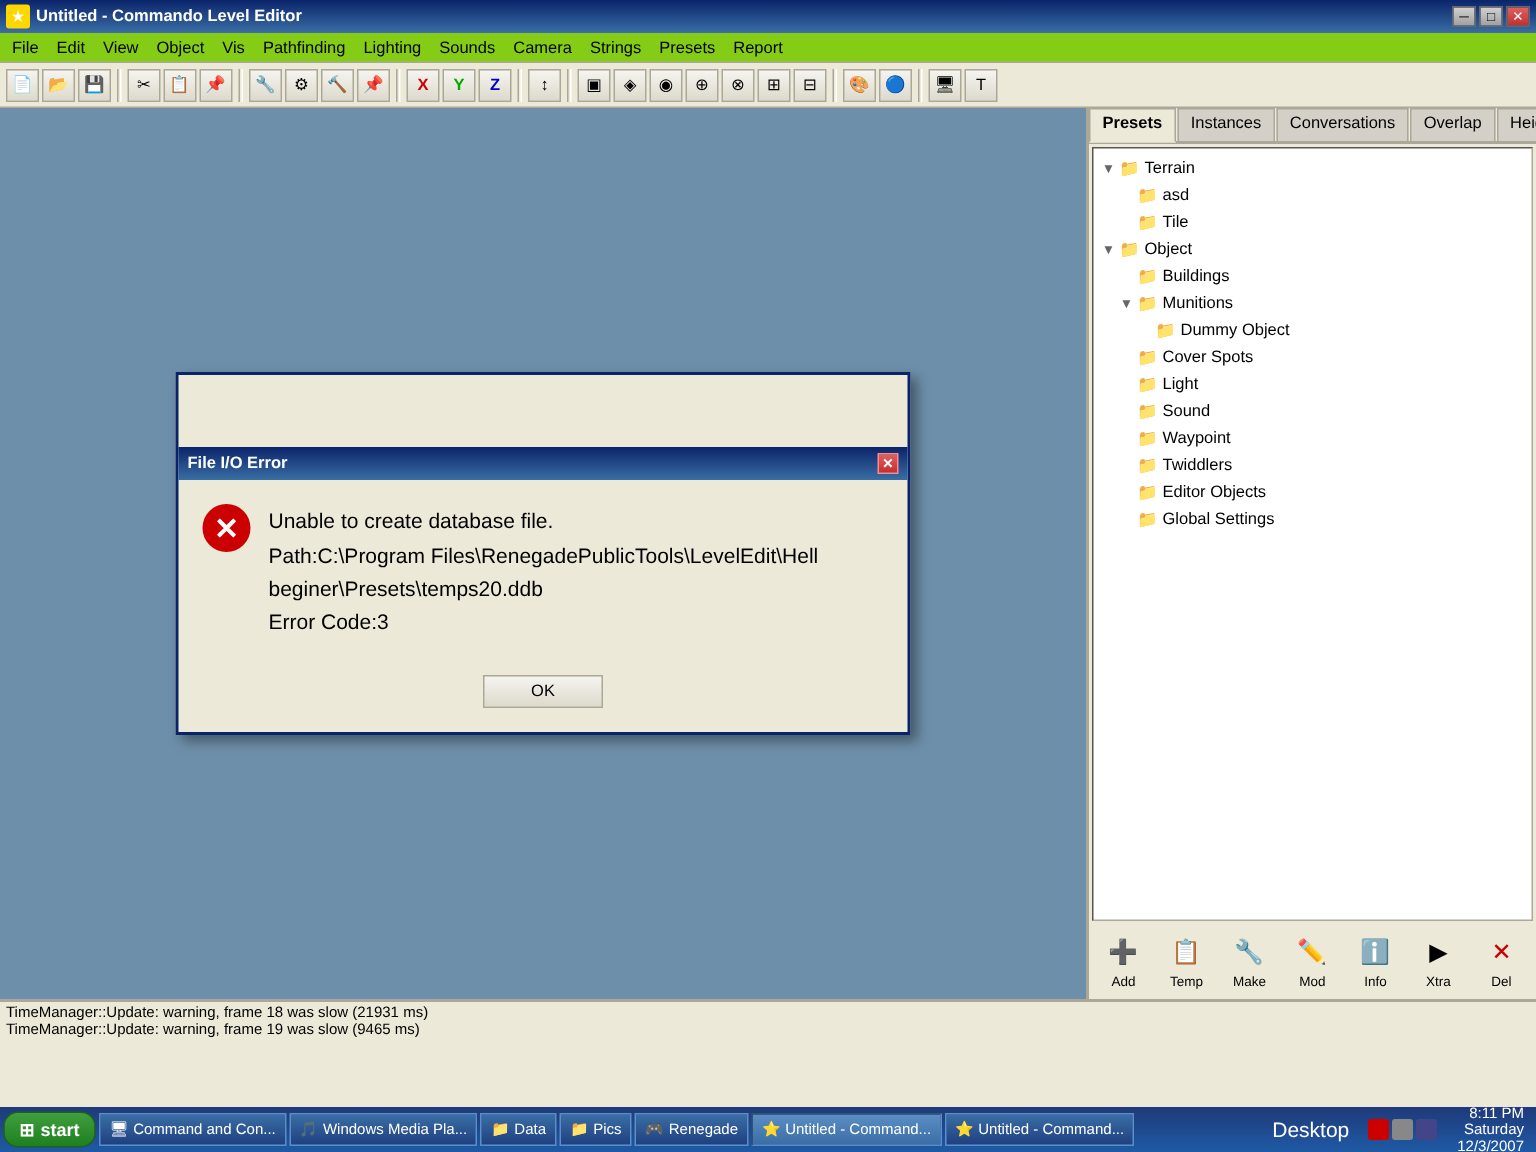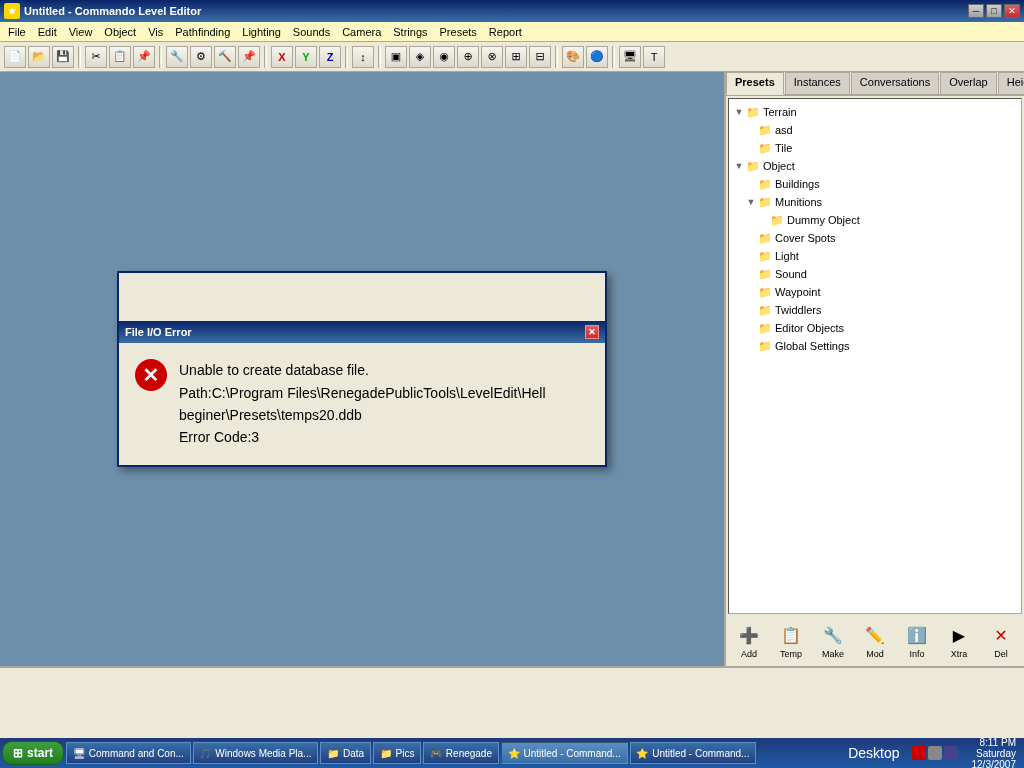--- a/index.html
+++ b/index.html
@@ -21,21 +21,21 @@
     .title-bar-buttons { display: flex; gap: 2px; }
     .title-btn {
       width: 16px; height: 14px; background: linear-gradient(to bottom, #D0D0D0, #A0A0A0);
       border: 1px solid #666; display: flex; align-items: center; justify-content: center;
       font-size: 9px; cursor: pointer; color: #000;
     }
     .title-btn.close { background: linear-gradient(to bottom, #E06060, #C03030); color: white; }
 
     
     .menu-bar {
-      background: #fef9c3;
+      background: #84cc16;
       height: 20px;
       display: flex;
       align-items: center;
       border-bottom: 1px solid #ACA899;
       padding: 0 2px;
     }
     .menu-item {
       padding: 2px 6px;
       cursor: pointer;
       font-size: 11px;
@@ -389,20 +389,23 @@
         <div class="dialog-body">
           <div class="error-icon">
             <span>✕</span>
           </div>
           <div class="dialog-message">
             <div>Unable to create database file.</div>
             <div>Path:C:\Program Files\RenegadePublicTools\LevelEdit\Hell beginer\Presets\temps20.ddb</div>
             <div>Error Code:3</div>
           </div>
         </div>
+        <div class="dialog-footer">
+          <button class="ok-btn">OK</button>
+        </div>
       </div>
     </div>
   </div>
 
   <div class="right-panel">
 
     <div class="panel-tabs">
       <div class="panel-tab active">Presets</div>
       <div class="panel-tab">Instances</div>
       <div class="panel-tab">Conversations</div>
@@ -512,20 +515,22 @@
       </div>
       <div class="bottom-btn bottom-btn-del">
         <div class="bottom-btn-icon" style="color:#CC0000;">✕</div>
         <span>Del</span>
       </div>
     </div>
   </div>
 </div>
 
 <div class="log-area">
+  <div>TimeManager::Update: warning, frame 18 was slow (21931 ms)</div>
+  <div>TimeManager::Update: warning, frame 19 was slow (9465 ms)</div>
 </div>
 
 <div class="status-bar">
   <div class="status-section">
     <span>Ready</span>
   </div>
   <div class="status-section">
     <span>Camera (0.00,0.00,80.00)</span>
   </div>
   <div class="status-section">

